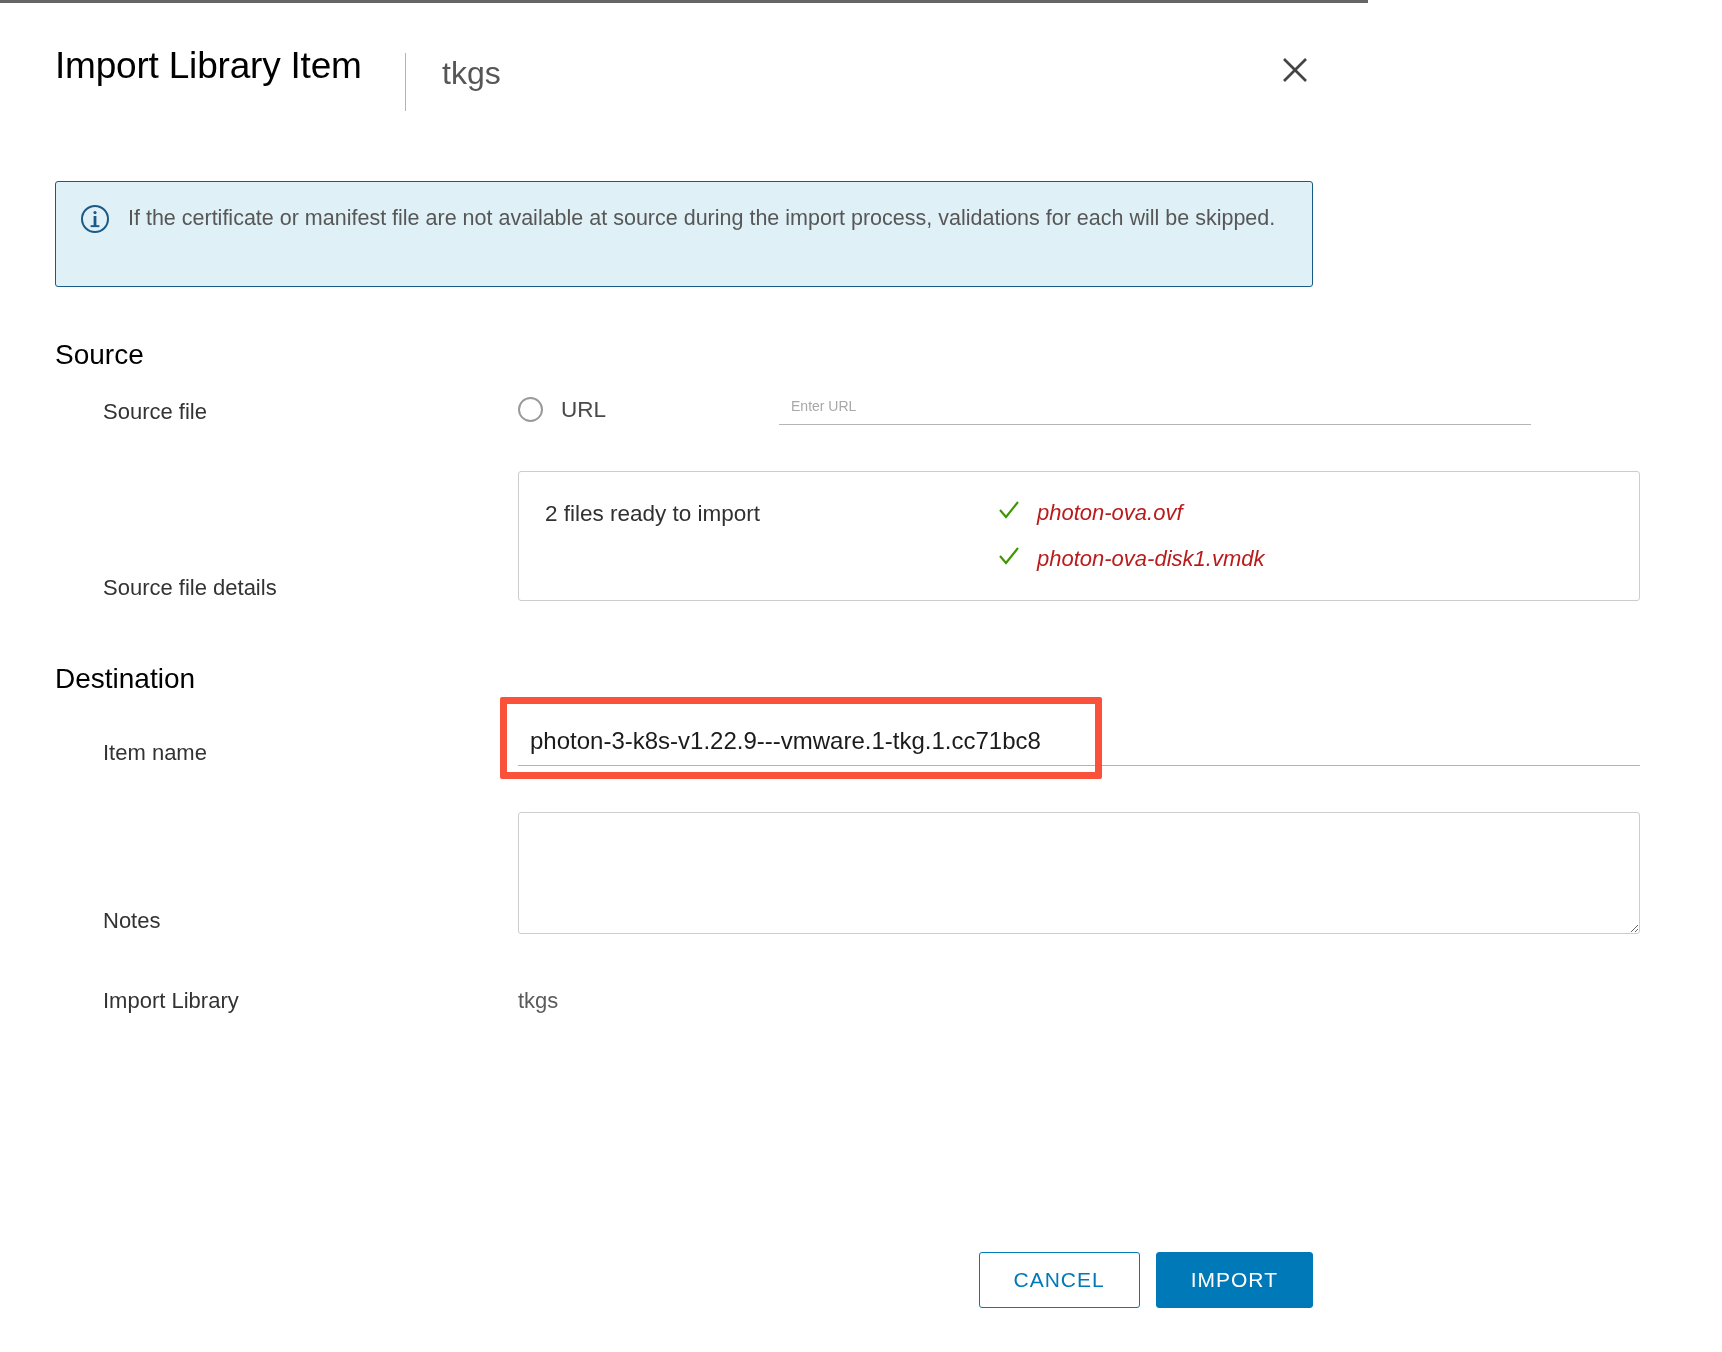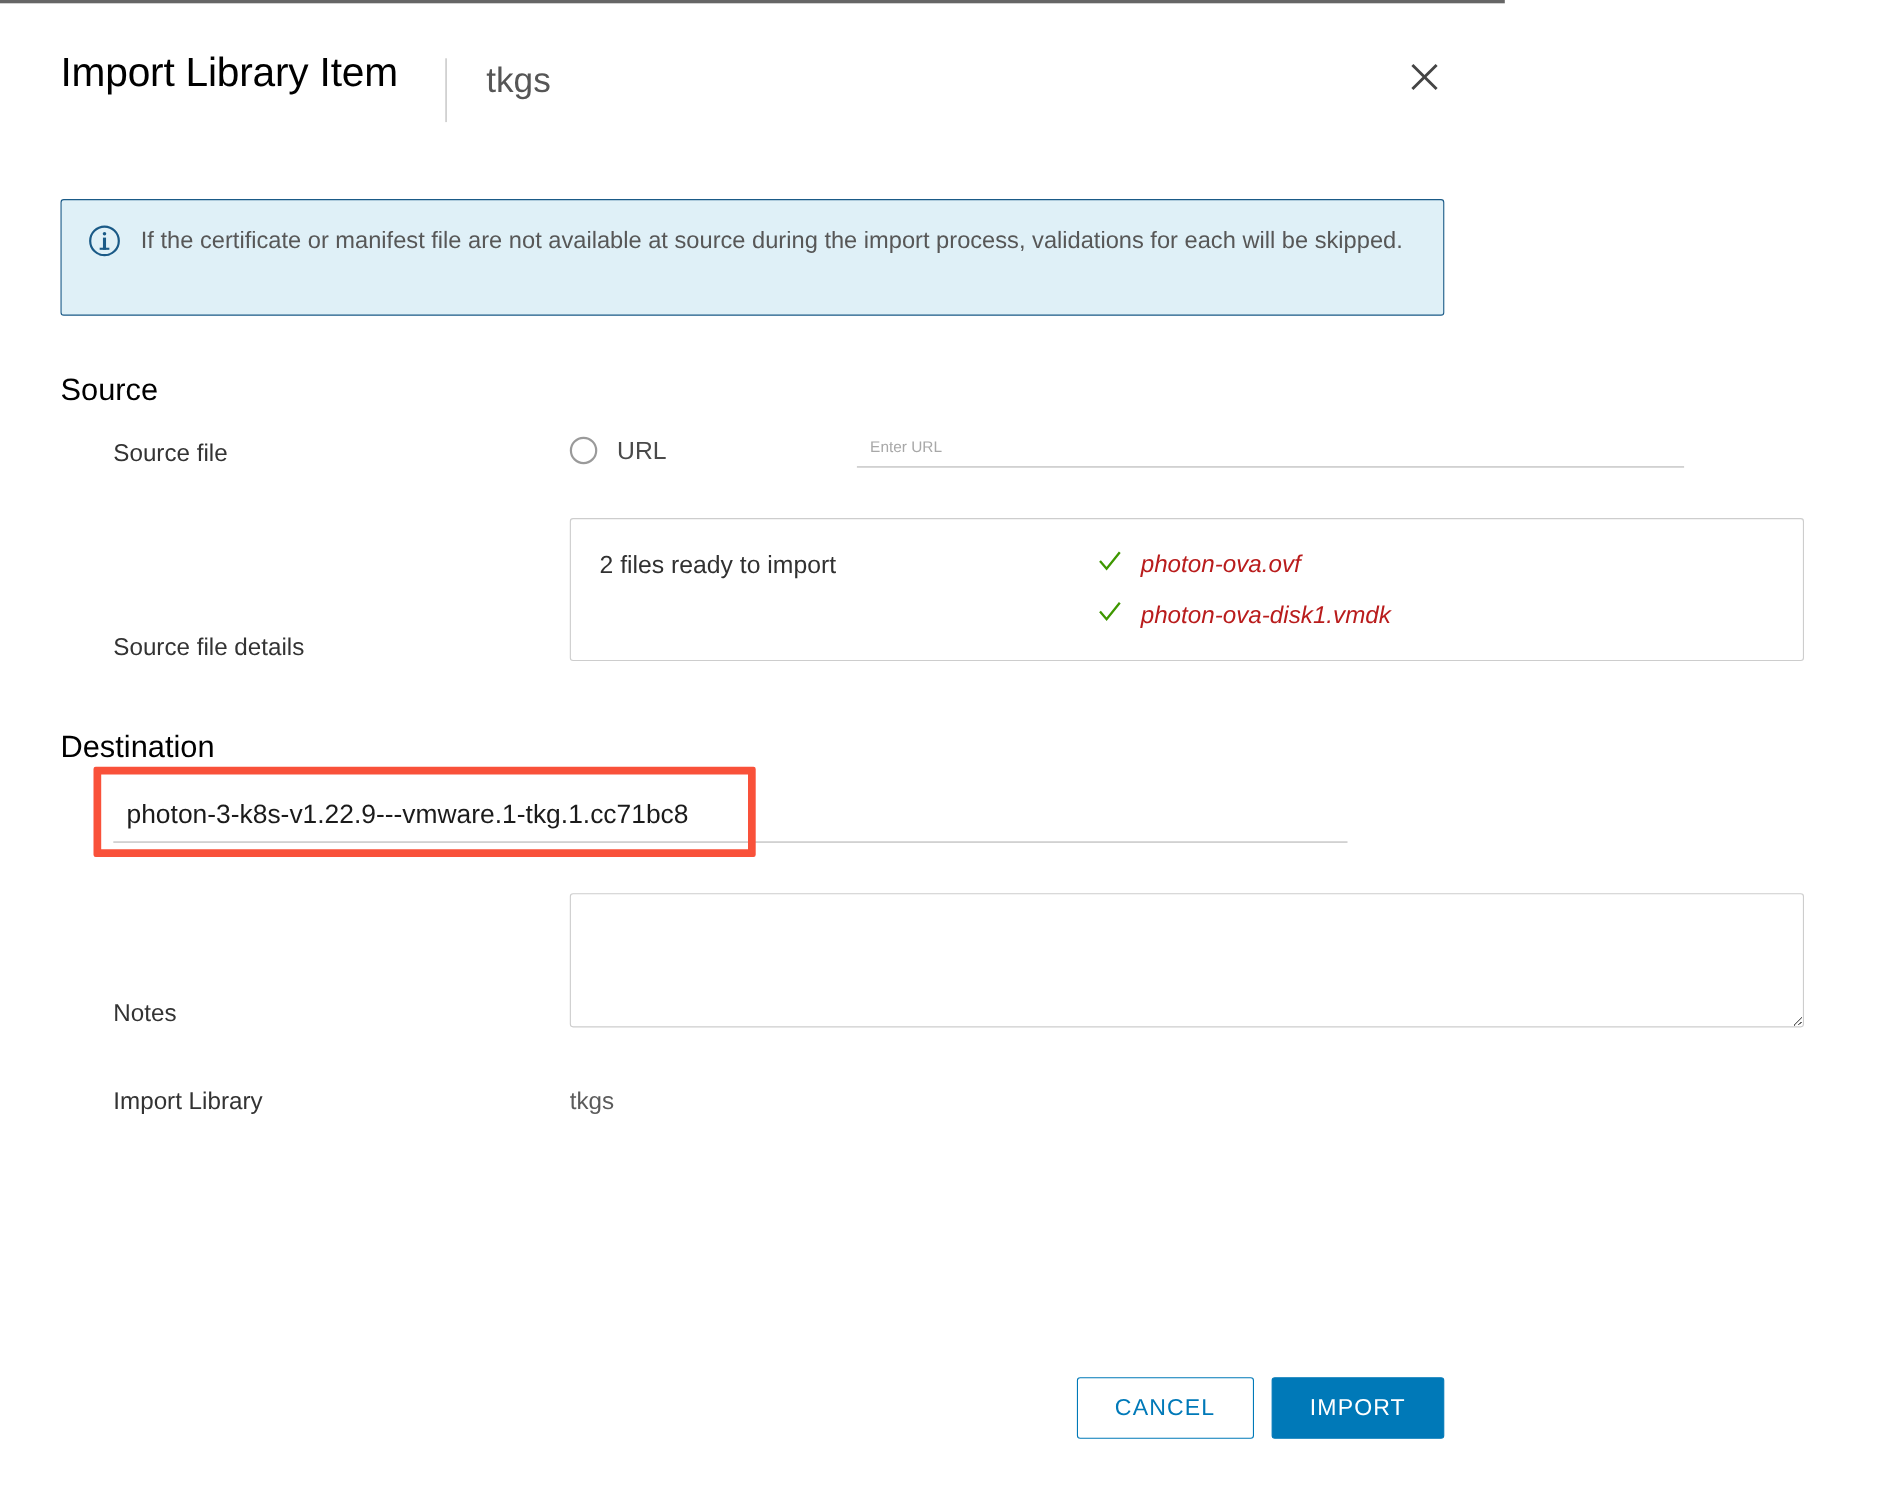--- a/index.html
+++ b/index.html
@@ -358,20 +358,21 @@
               <span>photon-ova-disk1.vmdk</span>
             </div>
           </div>
         </div>
       </div>
     </div>
 
     <div class="section-title" style="margin-top:62px">Destination</div>
 
     <div class="row" style="margin-top:28px">
+      <div class="row-label">Item name</div>
       <div class="row-body">
         <div class="item-name-wrap">
           <div class="highlight-box"></div>
           <input class="name-input" type="text" value="photon-3-k8s-v1.22.9---vmware.1-tkg.1.cc71bc8" style="">
         </div>
       </div>
     </div>
 
     <div class="row" style="margin-top:46px">
       <div class="row-label">Notes</div>

